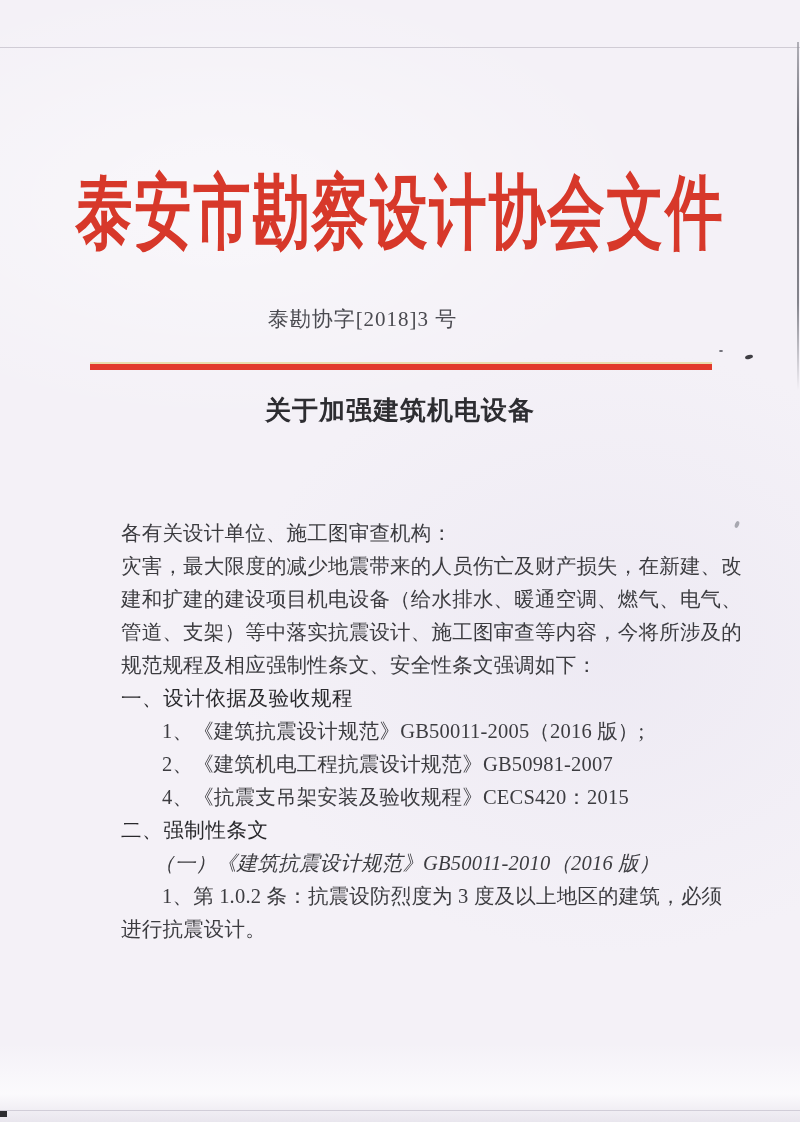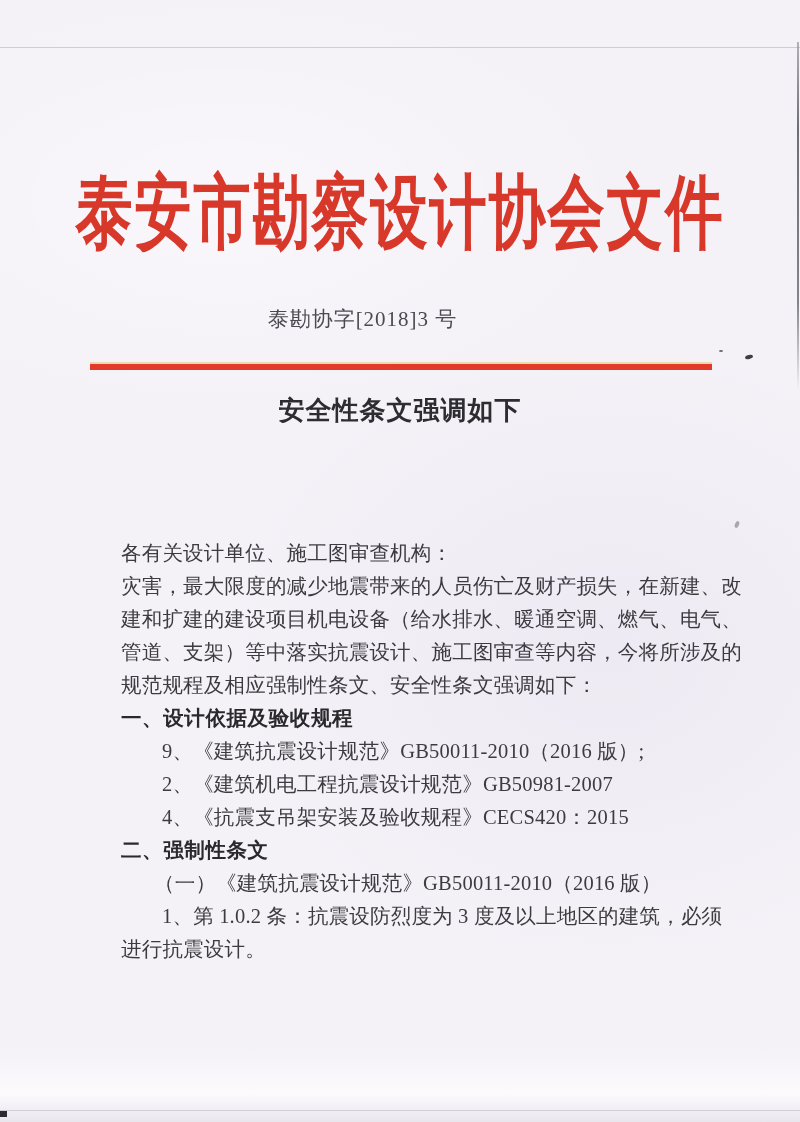--- a/index.html
+++ b/index.html
@@ -56,26 +56,25 @@
     color: #2d2d31;
   }
   .body-text {
     position: absolute;
     left: 121px; top: 517px;
     width: 596px;
     font-size: 20.5px;
     line-height: 33px;
     color: var(--ink, #3c3c40);
     letter-spacing: 0.2px;
-    margin-top: 20px;
   }
   .ln { white-space: nowrap; }
   .ind { text-indent: 41px; }
-  .ind-paren { text-indent: 33px; }
-  .hd { font-weight: bold; color: #29292c; letter-spacing: 0.6px; }
+  .ind-paren { text-indent: 33px; font-style: italic; }
+  .hd { font-weight: normal; color: #29292c; letter-spacing: 0.6px; }
   
   .artifact { position: absolute; }
   .top-scan-line {
     left: 0; top: 47px; width: 800px; height: 1px;
     background: rgba(158,152,168,0.42);
   }
   .right-edge-line {
     right: 1px; top: 42px; width: 2px; height: 348px;
     background: linear-gradient(to bottom,
       rgba(150,150,158,0.7), #6e6e76 25%, #84848c 75%, rgba(130,130,140,0));
@@ -109,31 +108,31 @@
   <div class="artifact top-scan-line"></div>
   <div class="artifact right-edge-line"></div>
 
   <div class="masthead">泰安市勘察设计协会文件</div>
 
   <div class="doc-number">泰勘协字[2018]3 号</div>
 
   <div class="red-rule"></div>
 
   <div class="doc-title">
-    <div>安全性条文强调如下</div>
+    <div>关于加强建筑机电设备</div>
   </div>
 
   <div class="body-text">
     <div class="ln">各有关设计单位、施工图审查机构：</div>
     <div class="ln">灾害，最大限度的减少地震带来的人员伤亡及财产损失，在新建、改</div>
     <div class="ln">建和扩建的建设项目机电设备（给水排水、暖通空调、燃气、电气、</div>
     <div class="ln">管道、支架）等中落实抗震设计、施工图审查等内容，今将所涉及的</div>
     <div class="ln">规范规程及相应强制性条文、安全性条文强调如下：</div>
     <div class="ln hd">一、设计依据及验收规程</div>
-    <div class="ln ind">9、《建筑抗震设计规范》GB50011-2010（2016 版）;</div>
+    <div class="ln ind">1、《建筑抗震设计规范》GB50011-2005（2016 版）;</div>
     <div class="ln ind">2、《建筑机电工程抗震设计规范》GB50981-2007</div>
     <div class="ln ind">4、《抗震支吊架安装及验收规程》CECS420：2015</div>
     <div class="ln hd">二、强制性条文</div>
     <div class="ln ind-paren">（一）《建筑抗震设计规范》GB50011-2010（2016 版）</div>
     <div class="ln ind">1、第 1.0.2 条：抗震设防烈度为 3 度及以上地区的建筑，必须</div>
     <div class="ln">进行抗震设计。</div>
   </div>
 
   <div class="artifact speck-a"></div>
   <div class="artifact speck-b"></div>

